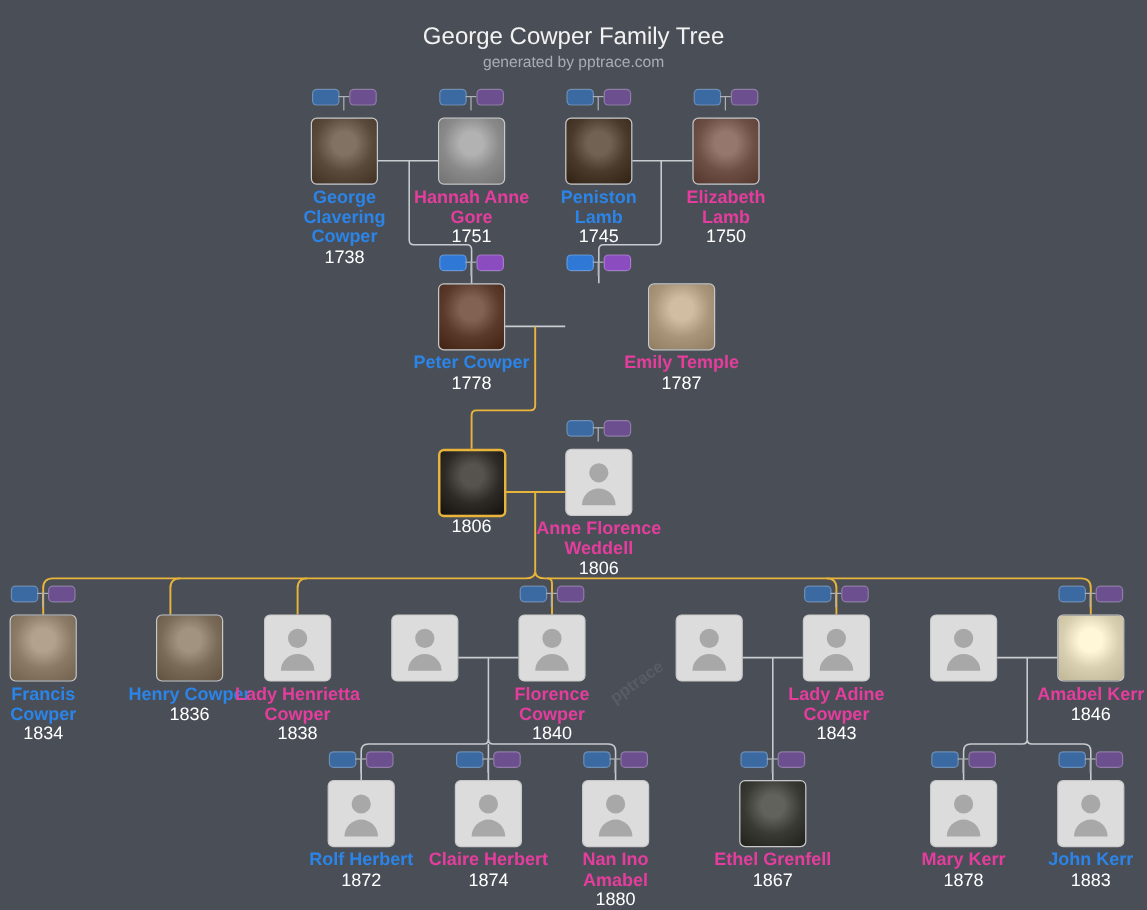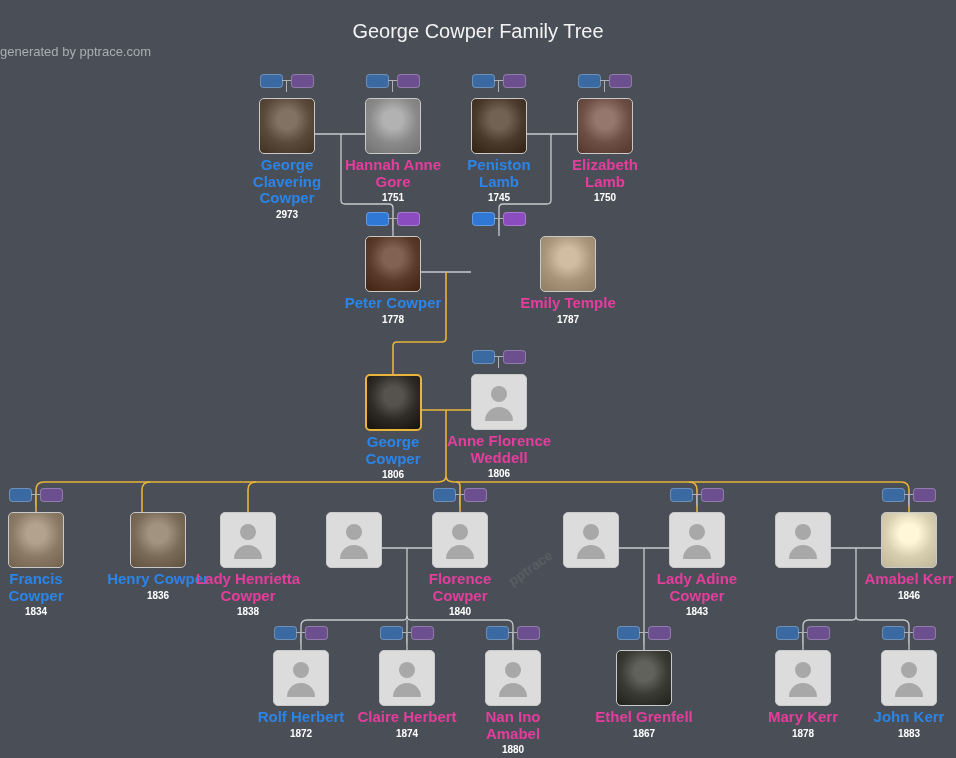--- a/index.html
+++ b/index.html
@@ -8,21 +8,21 @@
     background: #4a4f57;
     font-family: "Liberation Sans", sans-serif;
     position: relative;
   }
   .title {
     position: absolute; left: 0; width: 956px; top: 20px;
     text-align: center; color: #f2f2f2; font-size: 20px;
   }
   .subtitle {
     position: absolute; left: 0; width: 956px; top: 44px;
-    text-align: left; color: #a9adb3; font-size: 13px;
+    text-align: center; color: #a9adb3; font-size: 13px;
   }
   svg.lines { position: absolute; left: 0; top: 0; }
   .node {
     position: absolute; width: 106px; margin-left: -53px;
     text-align: center;
   }
   .photo {
     width: 54px; height: 54px; margin: 0 auto;
     border: 1px solid #c9c9c9; border-radius: 5px;
     background: #dcdcdc; position: relative; overflow: hidden;
@@ -36,21 +36,21 @@
   .photo .ph-body {
     position: absolute; left: 13px; top: 32px; width: 28px; height: 14px;
     border-radius: 14px 14px 0 0; background: #a8a8a8;
   }
   .photo.img { background: #6b5a48; }
   .name {
     font-weight: bold; font-size: 15px; line-height: 16.5px; margin-top: 3px;
   }
   .name.m { color: #2b84e8; }
   .name.f { color: #e53d9d; }
-  .year { color: #ffffff; font-size: 10px; line-height: 16px; font-weight: bold; }
+  .year { color: #ffffff; font-size: 15px; line-height: 16px; }
   .pills { position: absolute; width: 54px; height: 14px; margin-left: -27px; }
   .pill {
     position: absolute; top: 0; width: 21px; height: 12px; border-radius: 4px;
     border: 1px solid rgba(255,255,255,0.25);
   }
   .pill.b { left: 0; background: #2f78d6; }
   .pill.p { left: 31px; background: #8a4cbf; }
   .pills.faded .pill.b { background: #3b6aa3; }
   .pills.faded .pill.p { background: #6c4f8e; }
   .pills .conn { position: absolute; left: 22px; top: 6px; width: 9px; height: 1px; background: #aeb2b8; }
@@ -203,21 +203,21 @@
       <div class="pill b"></div>
       <div class="conn"></div>
       <div class="stem"></div>
       <div class="pill p"></div>
     </div>
   </div>
 <div id="node-layer">
     <div class="node" style="left: 287px; top: 98px;">
       <div class="photo img" style="background: radial-gradient(circle at 50% 38%, rgb(130, 114, 100) 0px, rgb(130, 114, 100) 22%, rgb(90, 74, 60) 55%, rgb(65, 49, 35) 100%);"></div>
       <div class="name m">George Clavering Cowper</div>
-      <div class="year">2973</div>
+      <div class="year">1738</div>
     </div>
     <div class="node" style="left: 393px; top: 98px;">
       <div class="photo img" style="background: radial-gradient(circle at 50% 38%, rgb(178, 178, 178) 0px, rgb(178, 178, 178) 22%, rgb(138, 138, 138) 55%, rgb(113, 113, 113) 100%);"></div>
       <div class="name f">Hannah Anne Gore</div>
       <div class="year">1751</div>
     </div>
     <div class="node" style="left: 499px; top: 98px;">
       <div class="photo img" style="background: radial-gradient(circle at 50% 38%, rgb(114, 98, 84) 0px, rgb(114, 98, 84) 22%, rgb(74, 58, 44) 55%, rgb(49, 33, 19) 100%);"></div>
       <div class="name m">Peniston Lamb</div>
       <div class="year">1745</div>
@@ -232,21 +232,20 @@
       <div class="name m">Peter Cowper</div>
       <div class="year">1778</div>
     </div>
     <div class="node" style="left: 499px; top: 236px; margin-left: 16px;">
       <div class="photo img" style="background: radial-gradient(circle at 50% 38%, rgb(208, 189, 162) 0px, rgb(208, 189, 162) 22%, rgb(168, 149, 122) 55%, rgb(143, 124, 97) 100%);"></div>
       <div class="name f">Emily Temple</div>
       <div class="year">1787</div>
     </div>
     <div class="node" style="left: 393px; top: 374px;">
       <div class="photo img selected" style="background: radial-gradient(circle at 50% 38%, rgb(86, 82, 78) 0px, rgb(86, 82, 78) 22%, rgb(46, 42, 38) 55%, rgb(21, 17, 13) 100%);"></div>
-      <div class="name m">George Cowper</div>
       <div class="year">1806</div>
     </div>
     <div class="node" style="left: 499px; top: 374px;">
       <div class="photo">
         <div class="ph-head"></div>
         <div class="ph-body"></div>
       </div>
       <div class="name f">Anne Florence Weddell</div>
       <div class="year">1806</div>
     </div>

